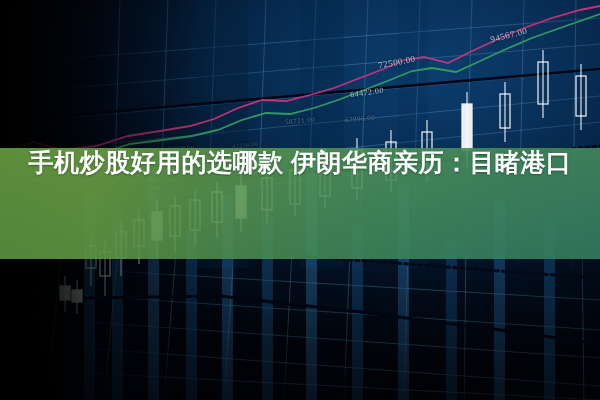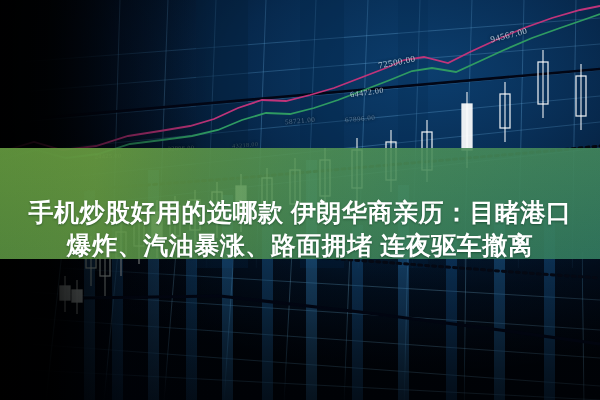--- a/index.html
+++ b/index.html
@@ -89,21 +89,21 @@
   }
   #headline {
     position: absolute;
     left: 0;
     top: 148px;
     width: 600px;
     height: 111px;
     display: flex;
     flex-direction: column;
     align-items: center;
-    justify-content: flex-end;
+    justify-content: space-between;
     gap: 5px;
   }
   .headline-line {
     color: #ffffff;
     font-size: 25px;
     font-weight: bold;
     line-height: 1.12;
     letter-spacing: 0.5px;
     text-align: center;
     white-space: nowrap;
@@ -311,16 +311,15 @@
       <div class="price-label price-faint" style="left: 232px; top: 142px; font-size: 6px; transform: rotate(-4deg);">43218.00</div>
       <div class="price-label price-faint" style="left: 168px; top: 145px; font-size: 6px; transform: rotate(-3deg);">32896.00</div>
       <div class="price-label price-faint" style="left: 95px; top: 153px; font-size: 6px; transform: rotate(-2deg);">24425.00</div>
     </div>
 
   <div id="banner"></div>
   <div id="banner-tint"></div>
 
   <div id="headline">
     <div class="headline-line">手机炒股好用的选哪款 伊朗华商亲历：目睹港口</div>
-    <div class="headline-line">爆炸、汽油暴涨、路面拥堵 连夜驱车撤离</div>
   </div>
 
 </div>
 
 </body></html>

